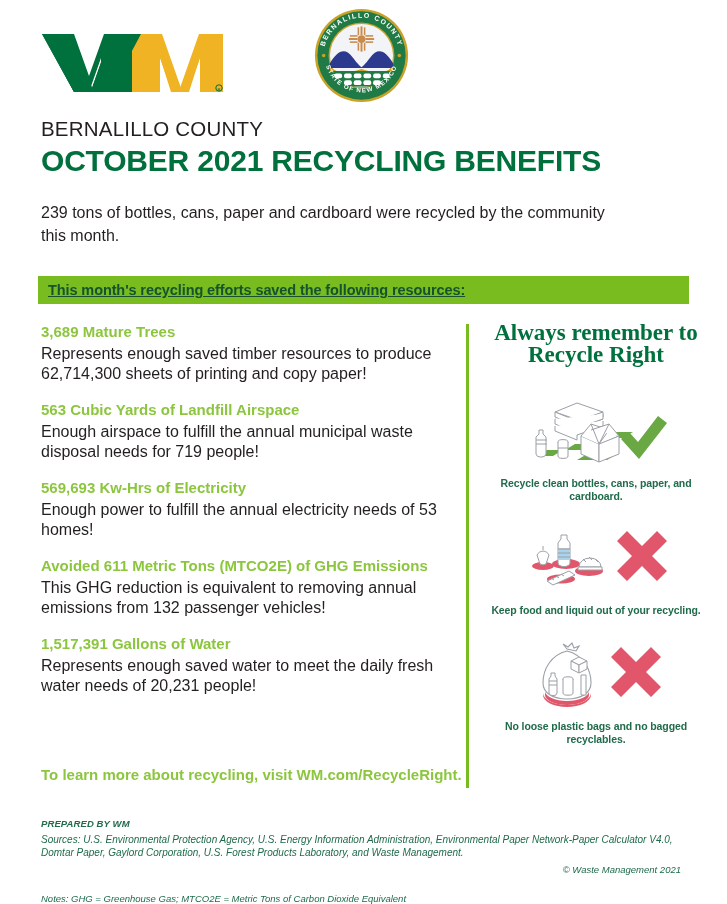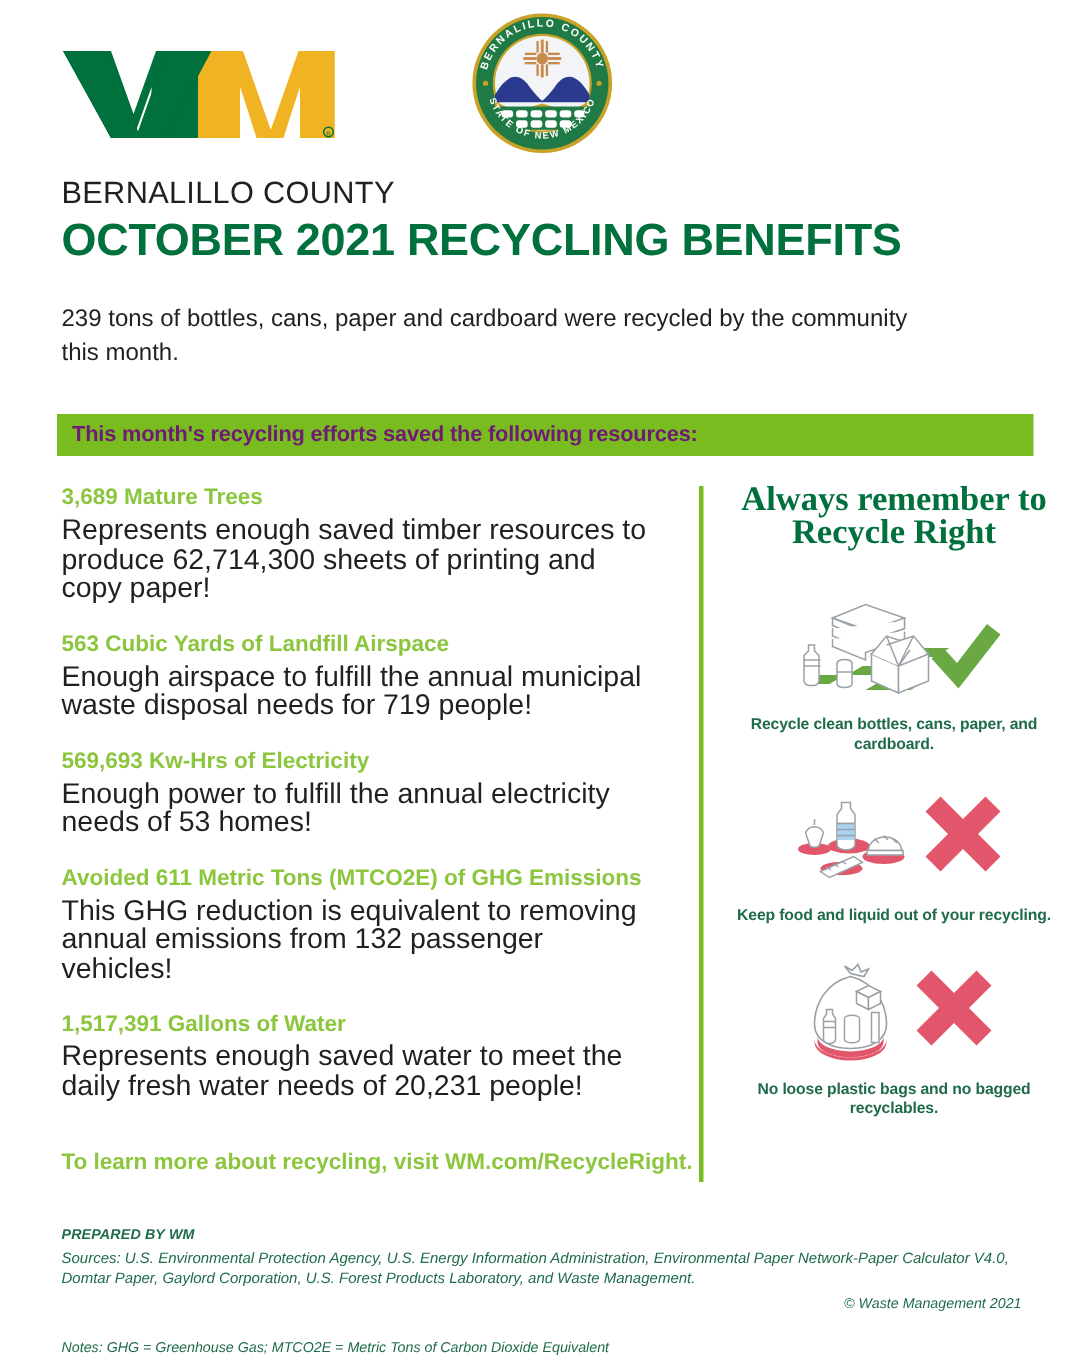--- a/index.html
+++ b/index.html
@@ -82,25 +82,26 @@
     position: absolute;
     left: 38px;
     top: 276px;
     width: 651px;
     height: 28px;
     background: #79bc1f;
     display: flex;
     align-items: center;
   }
   .banner-text {
-    color: #701a75;
+    color: #14532d;
     font-size: 14.5px;
     font-weight: 700;
     padding-left: 10px;
     letter-spacing: -0.1px;
+    text-decoration: underline;
   }
 
   
   .divider {
     position: absolute;
     left: 466px;
     top: 324px;
     width: 2.5px;
     height: 464px;
     background: #78bc1f;
@@ -118,21 +119,21 @@
   }
   .benefit:last-child { margin-bottom: 0; }
   .benefit-head {
     font-size: 15px;
     font-weight: 700;
     color: #8cc63e;
     line-height: 20px;
     margin-bottom: 2px;
   }
   .benefit-desc {
-    font-size: 19px;
+    font-size: 16px;
     line-height: 19.5px;
     color: #231f20;
   }
 
   .learn-more {
     position: absolute;
     left: 41px;
     top: 766px;
     font-size: 15px;
     font-weight: 700;

